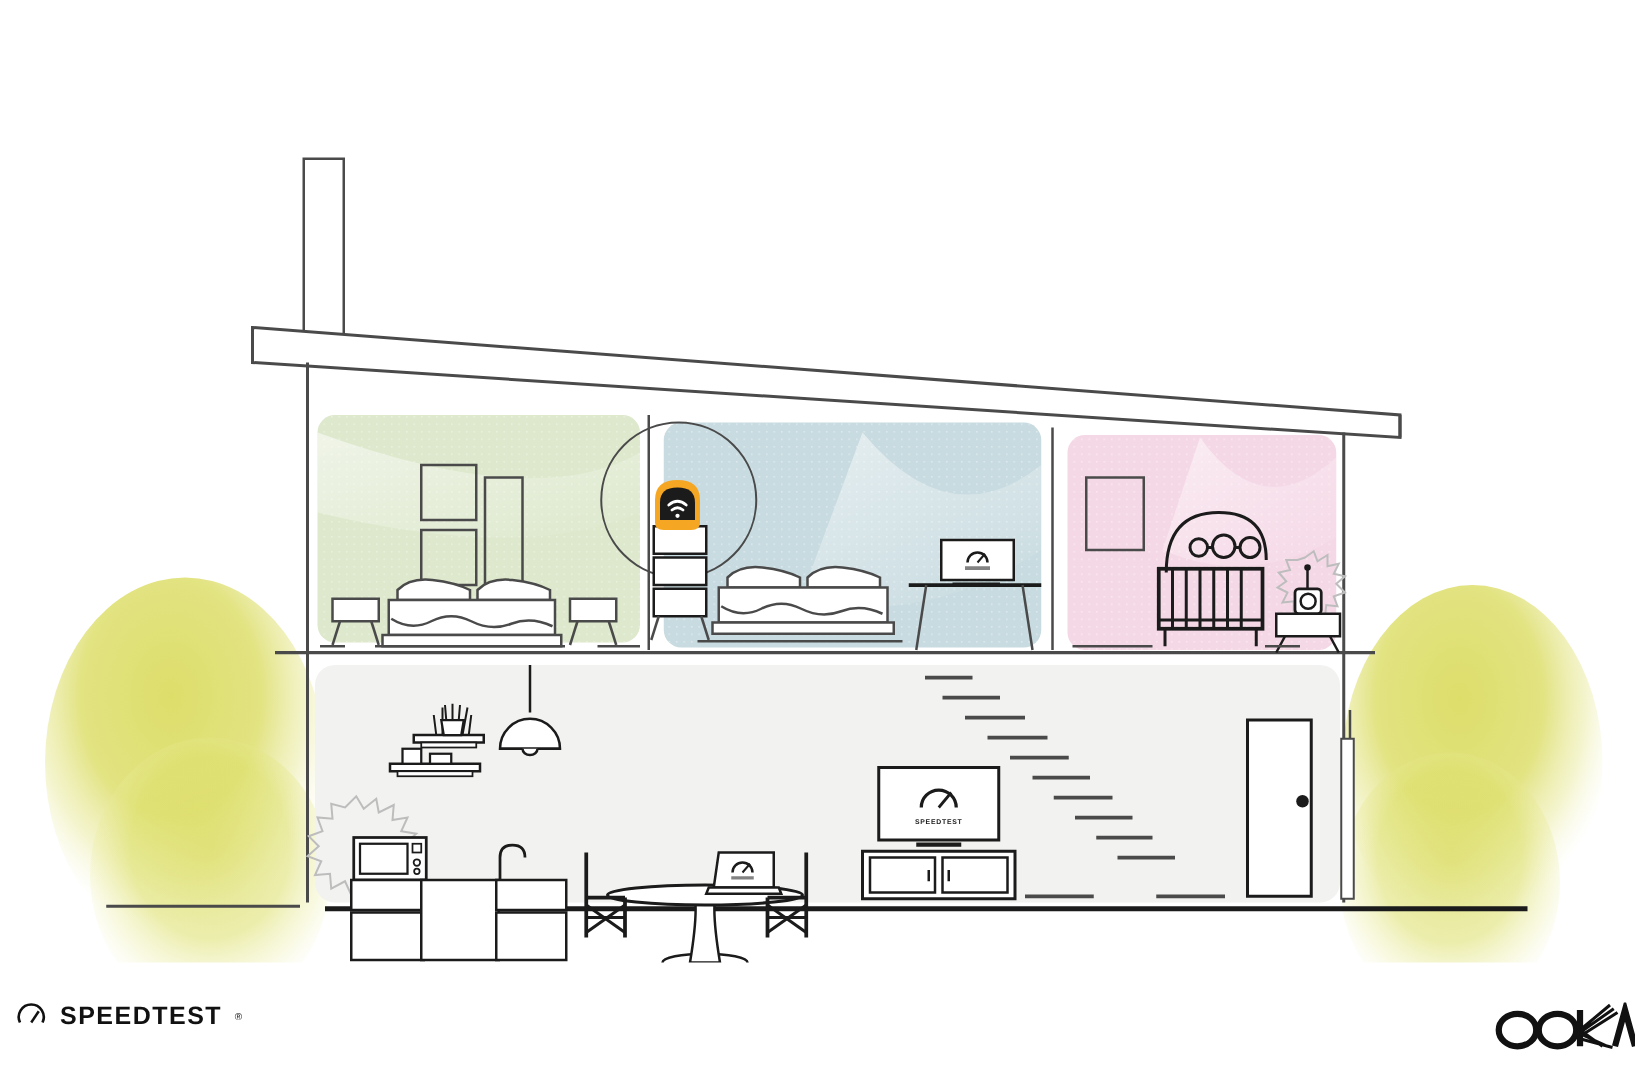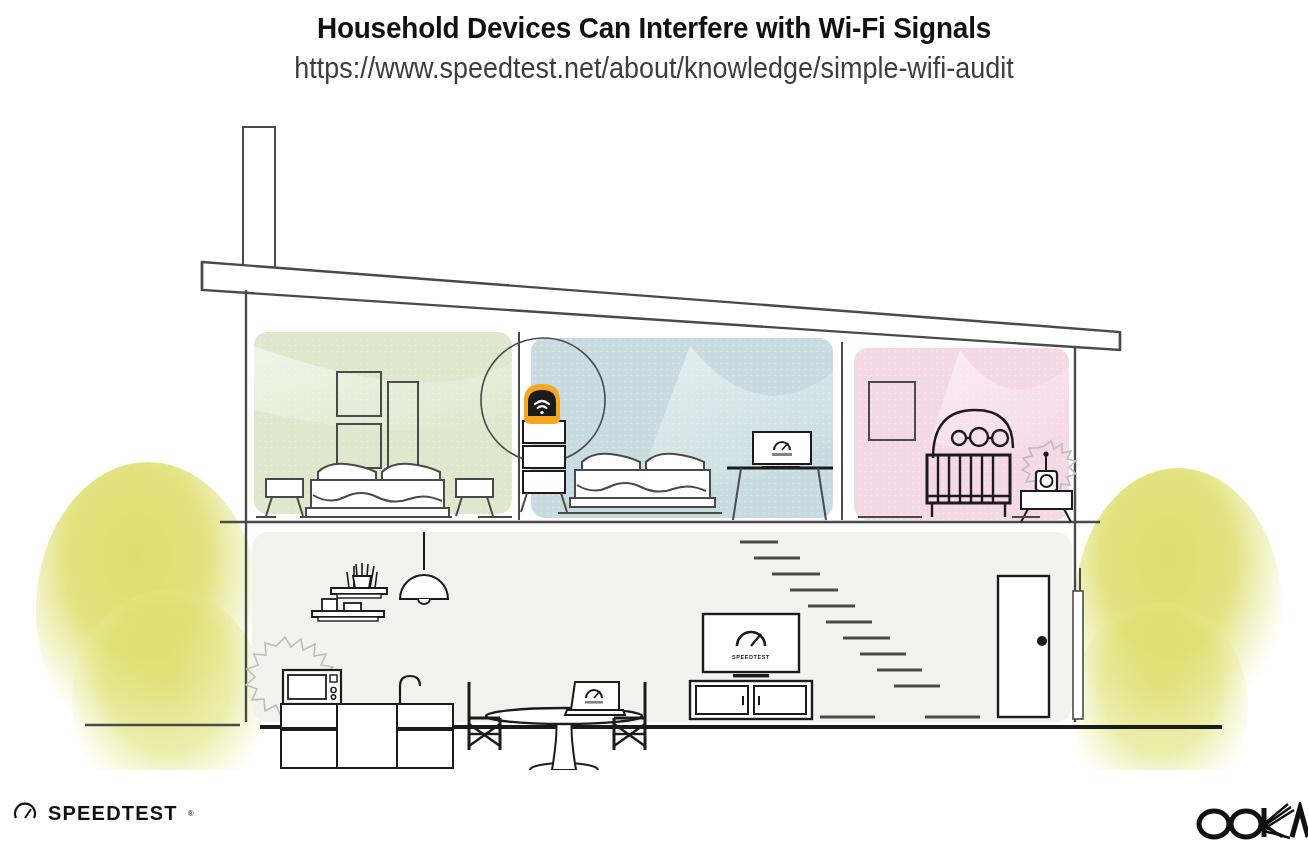--- a/index.html
+++ b/index.html
@@ -35,24 +35,20 @@
 
   
   .scene{position:absolute;left:0;top:110px;width:1308px;height:660px;}
   .scene svg{display:block;}
 </style>
 </head>
 <body>
 
 <div class="stage">
 
-  <div class="header">
-    <div class="title">Household Devices Can Interfere with Wi-Fi Signals</div>
-    <div class="subtitle">https://www.speedtest.net/about/knowledge/simple-wifi-audit</div>
-  </div>
 
   <div class="scene">
     <svg width="1308" height="660" viewBox="0 0 1308 660" xmlns="http://www.w3.org/2000/svg">
       <defs>
         <radialGradient id="leafA" cx="45%" cy="32%" r="62%">
           <stop offset="0%" stop-color="#dbdc62" stop-opacity="0.95"></stop>
           <stop offset="52%" stop-color="#dbdc62" stop-opacity="0.80"></stop>
           <stop offset="78%" stop-color="#e6e78f" stop-opacity="0.45"></stop>
           <stop offset="100%" stop-color="#f2f3c4" stop-opacity="0"></stop>
         </radialGradient>

